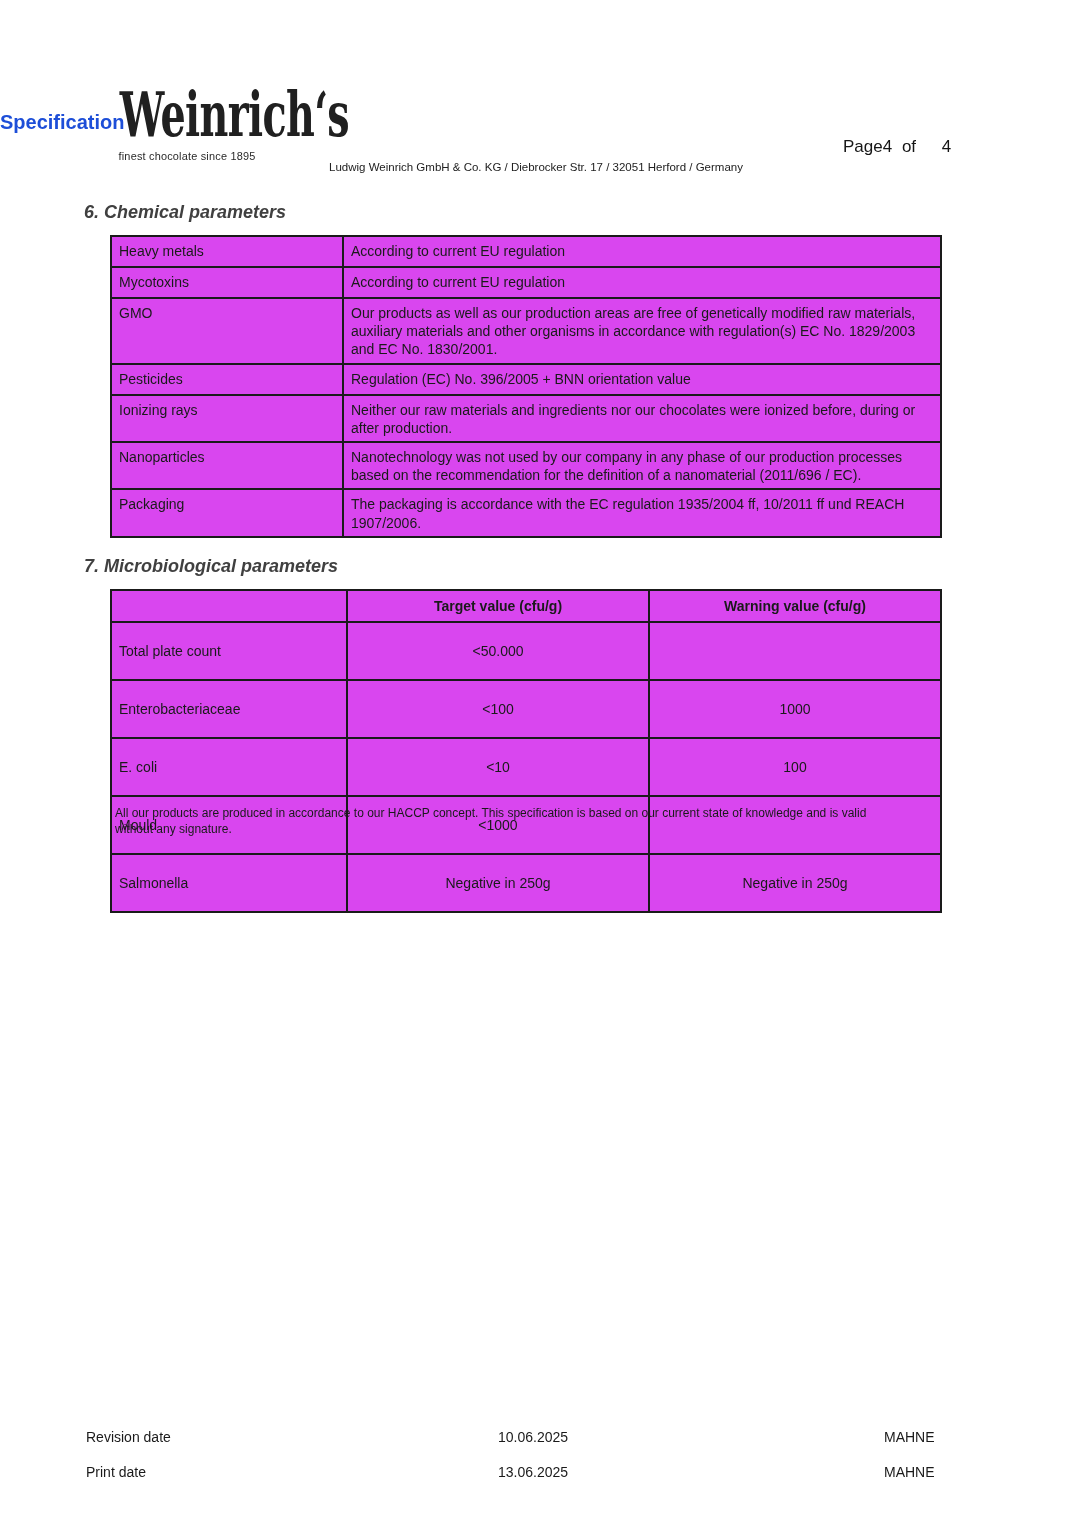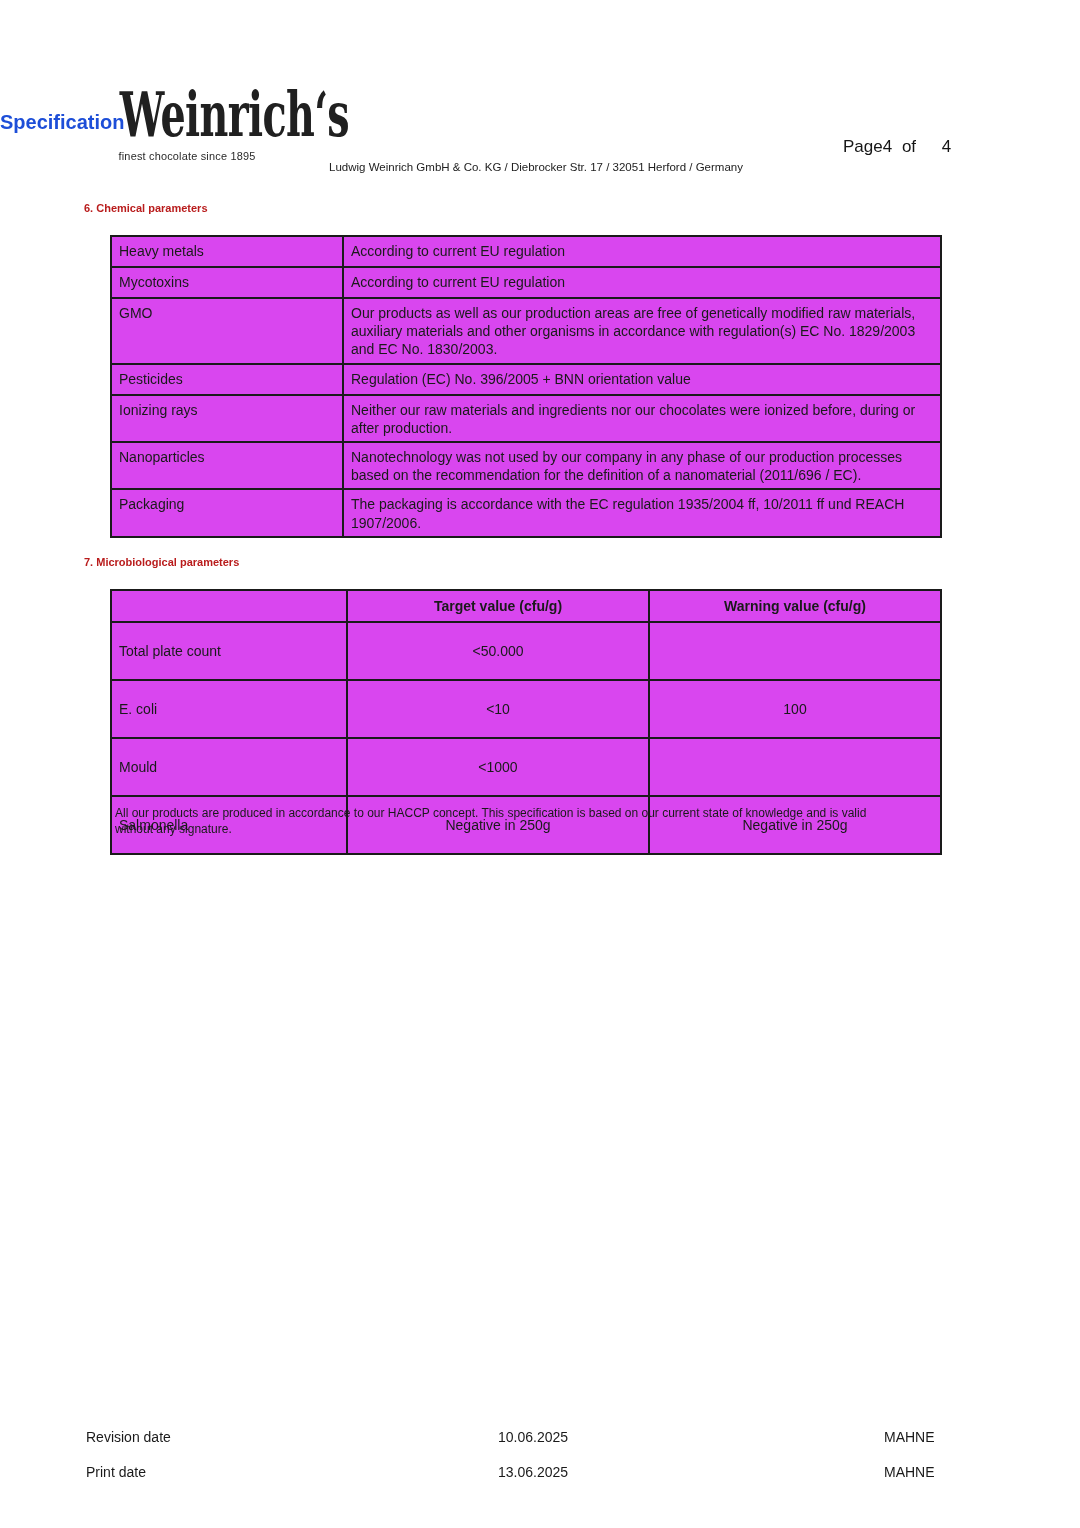--- a/index.html
+++ b/index.html
@@ -50,21 +50,21 @@
   .page-indicator {
     position:absolute; left:843px; top:137px;
     font-size:17px; color:#161616; white-space:nowrap;
   }
   .page-indicator .pi-of    { margin-left:5px; }
   .page-indicator .pi-total { margin-left:21px; }
 
   
   .section-heading {
     position:absolute; left:84px;
-    font-size:11px; font-weight:bold; color:#b91c1c;
+    font-size:18px; font-weight:bold; color:#404040;font-style:italic;
   }
   #chem-heading  { top:202px; }
   #micro-heading { top:556px; }
 
   
   table.tbl {
     position:absolute;
     border-collapse:collapse;
     table-layout:fixed;
     background:#d946ef;
@@ -143,21 +143,21 @@
       <tr class="rh31">
         <td class="col-label">Heavy metals</td>
         <td class="col-value">According to current EU regulation</td>
       </tr>
       <tr class="rh31">
         <td class="col-label">Mycotoxins</td>
         <td class="col-value">According to current EU regulation</td>
       </tr>
       <tr class="rh66">
         <td class="col-label">GMO</td>
-        <td class="col-value">Our products as well as our production areas are free of genetically modified raw materials, auxiliary materials and other organisms in accordance with regulation(s) EC No. 1829/2003 and EC No. 1830/2003.</td>
+        <td class="col-value">Our products as well as our production areas are free of genetically modified raw materials, auxiliary materials and other organisms in accordance with regulation(s) EC No. 1829/2003 and EC No. 1830/2001.</td>
       </tr>
       <tr class="rh31">
         <td class="col-label">Pesticides</td>
         <td class="col-value">Regulation (EC) No. 396/2005 + BNN orientation value</td>
       </tr>
       <tr class="rh46">
         <td class="col-label">Ionizing rays</td>
         <td class="col-value">Neither our raw materials and ingredients nor our chocolates were ionized before, during or after production.</td>
       </tr>
       <tr class="rh66">
@@ -179,20 +179,25 @@
         <th class="col-a"></th>
         <th class="col-b">Target value (cfu/g)</th>
         <th class="col-c">Warning value (cfu/g)</th>
       </tr>
       <tr class="rh31">
         <td class="cell-label">Total plate count</td>
         <td class="cell-val">&lt;50.000</td>
         <td class="cell-val"></td>
       </tr>
       <tr class="rh31">
+        <td class="cell-label">Enterobacteriaceae</td>
+        <td class="cell-val">&lt;100</td>
+        <td class="cell-val">1000</td>
+      </tr>
+      <tr class="rh31">
         <td class="cell-label">E. coli</td>
         <td class="cell-val">&lt;10</td>
         <td class="cell-val">100</td>
       </tr>
       <tr class="rh31">
         <td class="cell-label">Mould</td>
         <td class="cell-val">&lt;1000</td>
         <td class="cell-val"></td>
       </tr>
       <tr class="rh31">

